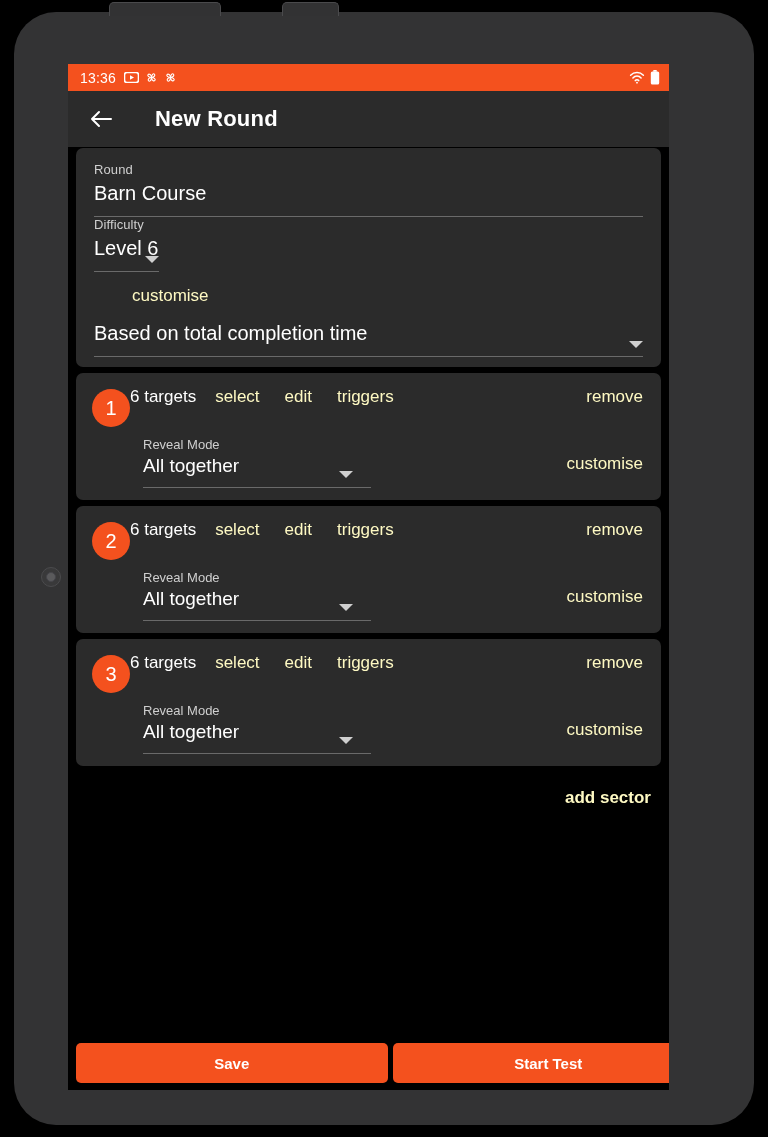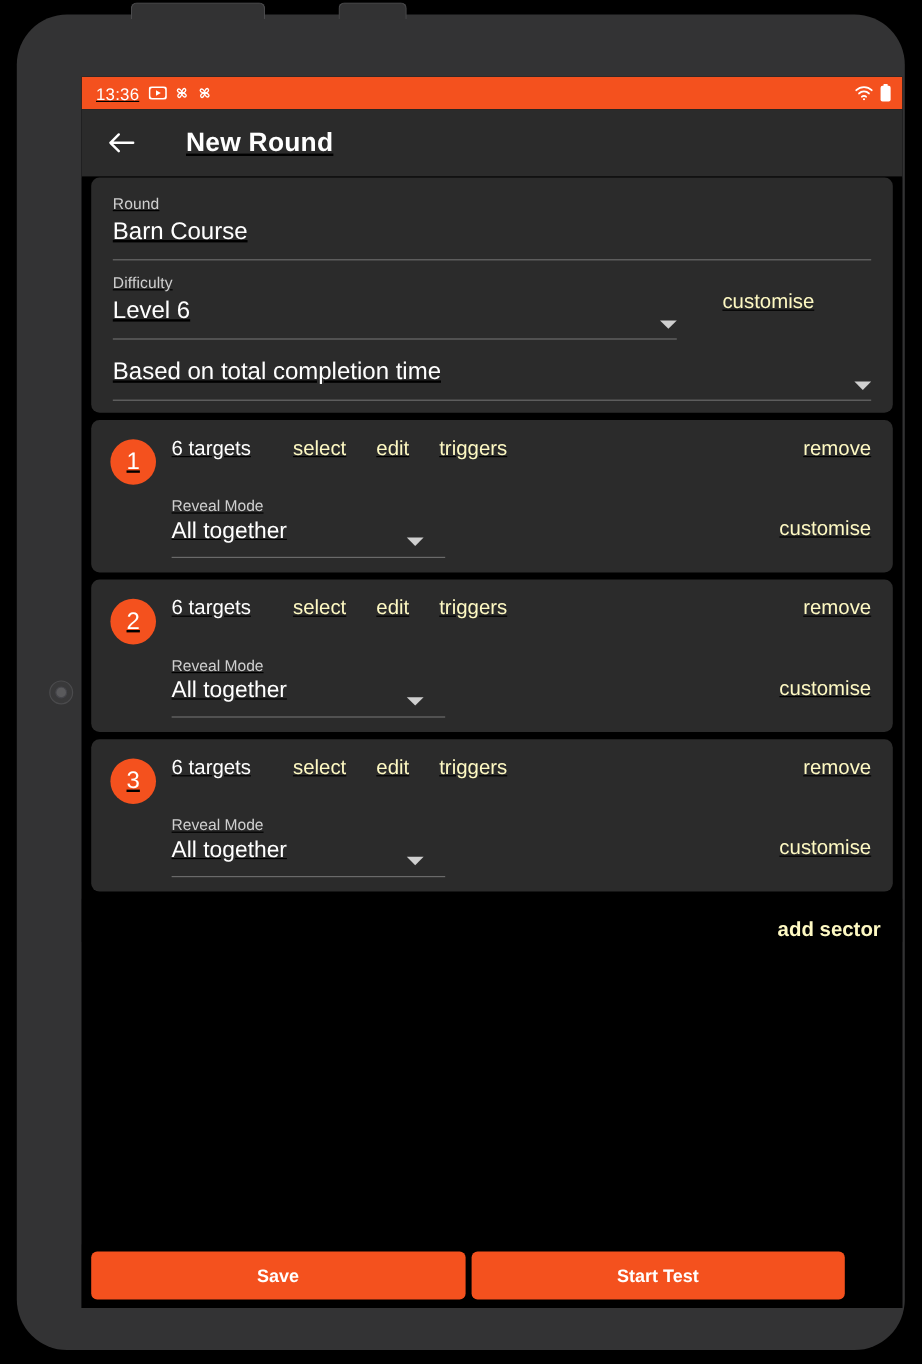--- a/index.html
+++ b/index.html
@@ -42,24 +42,23 @@
     content: "";
     width: 8px; height: 8px; border-radius: 50%;
     background: #5a5a5c;
     border: 1px solid #45454a;
   }
 
   
   #screen {
     position: absolute;
     left: 54px; top: 52px;
-    width: 684px; height: 1026px;
+    width: 601px; height: 1026px;
     background: #000;
     overflow: hidden;
-    text-decoration: underline;
   }
 
   
   #status-bar {
     height: 27px;
     background: #f4511e;
     display: flex;
     align-items: center;
     padding: 0 9px 0 12px;
     color: #fff;
@@ -127,25 +126,23 @@
     border-radius: 50%;
     background: #f4511e;
     color: #fff;
     font-size: 20px;
     display: flex; align-items: center; justify-content: center;
     flex: 0 0 auto;
     margin-top: 2px;
     cursor: pointer;
   }
   .sector-head-text {
-    margin-left: 13px;
     display: flex;
     align-items: flex-end;
     flex: 1;
-    gap: 16px;
   }
   .targets-count { color: #fff; font-size: 17px; white-space: nowrap; }
   .sector-actions { display: flex; align-items: baseline; gap: 25px; margin-left: 19px; }
   .remove-link { margin-left: auto; }
 
   .sector-bottom { display: flex; align-items: flex-end; margin-top: 10px; padding-left: 51px; }
   .reveal-wrap { width: 228px; position: relative; }
   .reveal-label { color: #cfcfcf; font-size: 13px; }
   .reveal-value { color: #fff; font-size: 19px; padding-top: 3px; }
   .reveal-rule { height: 1px; background: #6a6a6a; margin-top: 10px; }
@@ -240,21 +237,21 @@
     <div id="content">
 
       <div class="card" id="details-card">
 
         <div class="field" id="name-field">
           <div class="field-label">Round</div>
           <div class="field-value">Barn Course</div>
           <div class="field-rule"></div>
         </div>
 
-        <div class="field-row" style="margin-top:11px;" id="difficulty-field">
+        <div class="field-row" style="flex-direction:column;" id="difficulty-field">
           <div class="field-main" style="max-width:470px;">
             <div class="field-label">Difficulty</div>
             <div class="field-value">Level 6</div>
             <div class="caret"></div>
             <div class="field-rule"></div>
           </div>
           <div class="link" id="difficulty-customise">customise</div>
         </div>
 
         <div class="field" style="margin-top:11px;">

